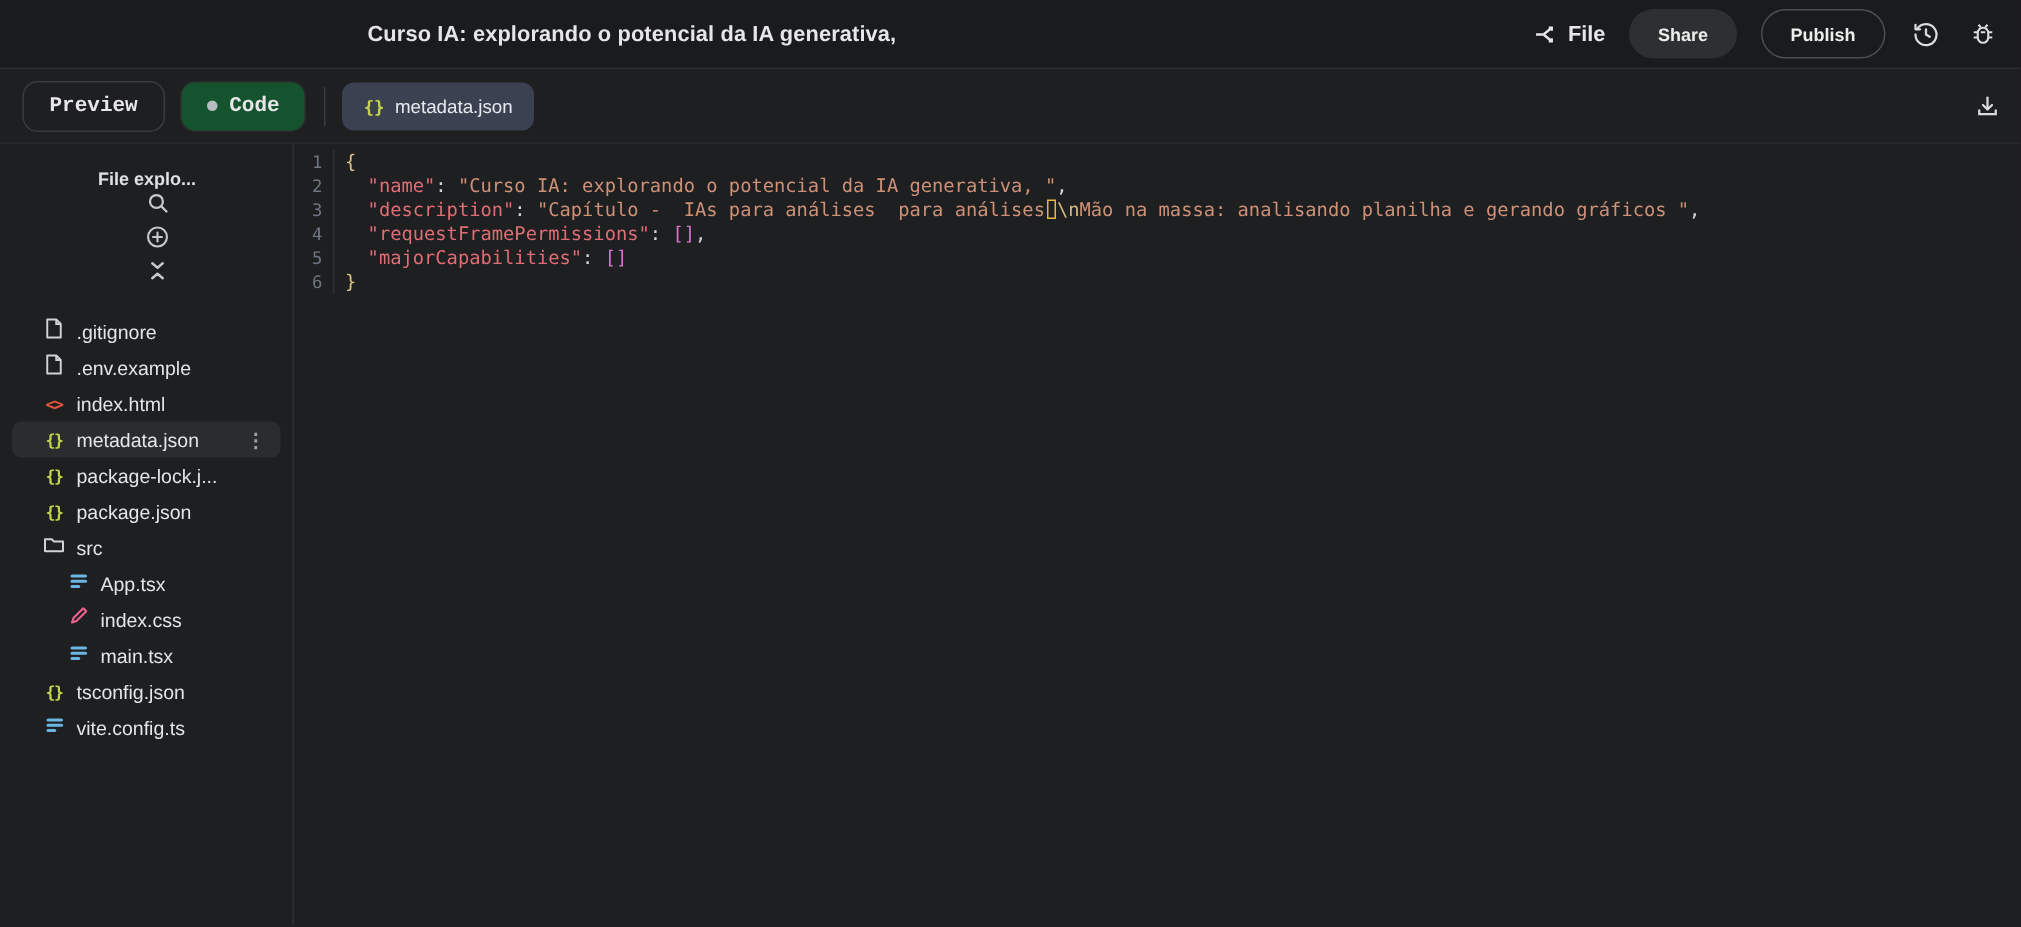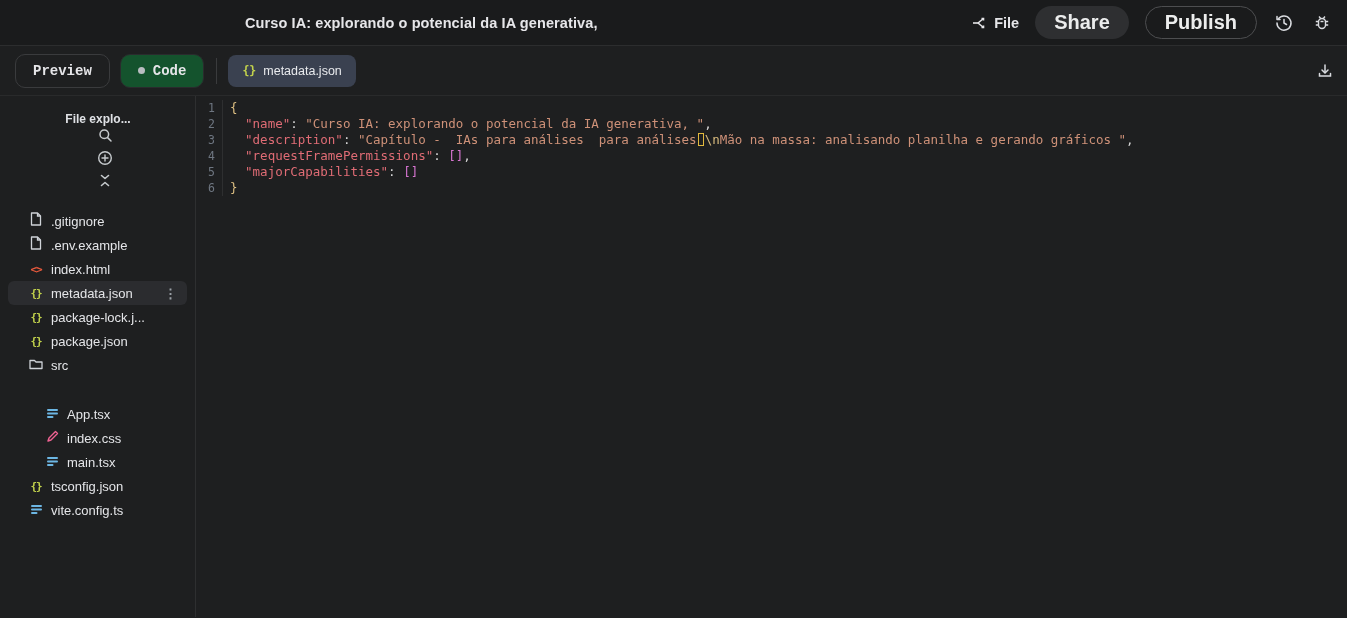--- a/index.html
+++ b/index.html
@@ -6,21 +6,21 @@
   html,body { width:1347px; height:618px; overflow:hidden; }
   body { background:#1e1f20; font-family:"Liberation Sans", sans-serif; color:#e3e3e6; }
 
   
   .topbar { position:relative; height:46px; background:#1a1b1c; border-bottom:1px solid #2c2d2e; }
   .topbar-title { position:absolute; left:245px; top:50%; transform:translateY(-50%);
                   font-size:14.5px; font-weight:600; color:#e6e6e9; letter-spacing:.1px; }
   .topbar-right { position:absolute; right:14px; top:0; height:100%; display:flex; align-items:center; gap:16px; }
   .remix { display:flex; align-items:center; gap:7px; background:none; border:none; color:#e6e6e9;
            font-family:inherit; font-size:14.5px; font-weight:600; cursor:pointer; }
-  .pill { height:33px; padding:0 19px; border-radius:17px; font-family:inherit; font-size:20px;
+  .pill { height:33px; padding:0 19px; border-radius:17px; font-family:inherit; font-size:12px;
           font-weight:600; color:#eceded; cursor:pointer; }
   .pill.filled { background:#2e2f31; border:none; }
   .pill.outlined { background:transparent; border:1px solid #4d4e50; }
   .iconbtn { background:none; border:none; padding:2px; cursor:pointer; display:flex; align-items:center; justify-content:center; }
   .iconbtn svg, .remix svg { display:block; }
 
   
   .toolbar { position:relative; height:50px; display:flex; align-items:center; padding-left:15px;
              border-bottom:1px solid #292a2b; }
   .seg { display:flex; align-items:center; gap:8px; height:34px; padding:0 17px; border-radius:10px;
@@ -205,21 +205,21 @@
             <span class="fname">package.json</span>
           </div>
           <div class="file-row" style="padding-left: 20px;">
             <span class="ficon">
               <span><svg width="14" height="12" viewBox="0 0 14 12" fill="none" stroke="#cfd3d8" stroke-width="1.3">
                   <path d="M1 2.5 H5.5 L7 4 H13 V10.5 H1 Z" stroke-linejoin="round"></path>
                 </svg></span>
             </span>
             <span class="fname">src</span>
           </div>
-          <div class="file-row" style="padding-left: 36px; margin-top: 25px;">
+          <div class="file-row" style="padding-left: 36px;">
             <span class="ficon">
               <span><svg width="13" height="11" viewBox="0 0 13 11" fill="#6cb6e3">
                   <rect x="1" y="1" width="11" height="2" rx="1"></rect>
                   <rect x="1" y="4.5" width="11" height="2" rx="1"></rect>
                   <rect x="1" y="8" width="6.5" height="2" rx="1"></rect>
                 </svg></span>
             </span>
             <span class="fname">App.tsx</span>
           </div>
           <div class="file-row" style="padding-left: 36px;">

